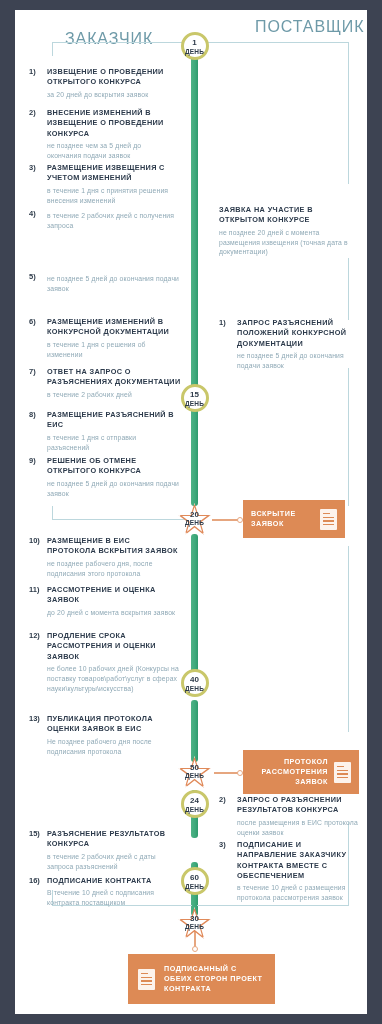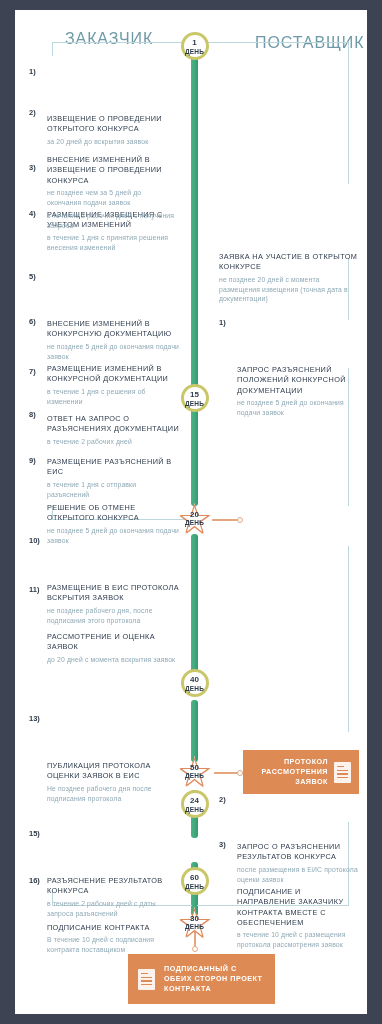--- a/index.html
+++ b/index.html
@@ -20,21 +20,21 @@
   
   .col-head {
     position: absolute;
     font-size: 16px;
     letter-spacing: 0.9px;
     color: #6e9aa8;
     font-weight: normal;
     white-space: nowrap;
   }
   .col-head.left  { left: 50px;  top: 20px; }
-  .col-head.right { left: 240px; top: 24px; }
+  .col-head.right { left: 240px; top: 8px; }
 
   
   .spine {
     position: absolute;
     left: 176px;
     width: 7px;
     background: linear-gradient(to right,#4fb286,#3faa7c 55%,#2f9a6d);
     border-radius: 3px;
   }
 
@@ -90,24 +90,23 @@
 
   
   .step { position: absolute; }
   .step .idx {
     position: absolute; left: 0; top: 0;
     width: 16px; text-align: left;
     font-size: 7.5px; font-weight: bold; color: #2e3b4a;
   }
   .step .body { margin-left: 18px; }
   .step .ttl {
-    font-size: 7.3px; font-weight: normal; color: #2c3a4b;
+    font-size: 7.3px; font-weight: bold; color: #2c3a4b;
     letter-spacing: .35px; line-height: 1.42;
     text-transform: uppercase;
-    margin-top: 47px;
   }
   .step .sub {
     font-size: 6.8px; color: #8fa9b6; line-height: 1.45;
     margin-top: 2px; letter-spacing: .15px;
   }
   .step.noidx .body { margin-left: 0; }
   .step.right .ttl { letter-spacing: .4px; }
 
   
   .callout {
@@ -242,21 +241,20 @@
   <div class="step" style="left:14px; top:199px; width:152px;">
     <span class="idx">4)</span>
     <div class="body">
       <div class="sub">в течение 2 рабочих дней с получения запроса</div>
     </div>
   </div>
 
   <div class="step" style="left:14px; top:262px; width:152px;">
     <span class="idx">5)</span>
     <div class="body">
-      <div class="ttl">ВНЕСЕНИЕ ИЗМЕНЕНИЙ В КОНКУРСНУЮ ДОКУМЕНТАЦИЮ</div>
       <div class="sub">не позднее 5 дней до окончания подачи заявок</div>
     </div>
   </div>
 
   <div class="step" style="left:14px; top:307px; width:152px;">
     <span class="idx">6)</span>
     <div class="body">
       <div class="ttl">РАЗМЕЩЕНИЕ ИЗМЕНЕНИЙ В КОНКУРСНОЙ ДОКУМЕНТАЦИИ</div>
       <div class="sub">в течение 1 дня с решения об изменении</div>
     </div>
@@ -295,20 +293,27 @@
   </div>
 
   <div class="step" style="left:14px; top:575px; width:152px;">
     <span class="idx">11)</span>
     <div class="body">
       <div class="ttl">РАССМОТРЕНИЕ И ОЦЕНКА ЗАЯВОК</div>
       <div class="sub">до 20 дней с момента вскрытия заявок</div>
     </div>
   </div>
 
+  <div class="step" style="left:14px; top:621px; width:152px;">
+    <span class="idx">12)</span>
+    <div class="body">
+      <div class="ttl">ПРОДЛЕНИЕ СРОКА РАССМОТРЕНИЯ И ОЦЕНКИ ЗАЯВОК</div>
+      <div class="sub">не более 10 рабочих дней (Конкурсы на поставку товаров\работ\услуг в сферах науки\культуры\искусства)</div>
+    </div>
+  </div>
 
   <div class="step" style="left:14px; top:704px; width:152px;">
     <span class="idx">13)</span>
     <div class="body">
       <div class="ttl">ПУБЛИКАЦИЯ ПРОТОКОЛА ОЦЕНКИ ЗАЯВОК В ЕИС</div>
       <div class="sub">Не позднее рабочего дня после подписания протокола</div>
     </div>
   </div>
 
 
@@ -354,20 +359,29 @@
   <div class="step right" style="left:204px; top:830px; width:142px;">
     <span class="idx">3)</span>
     <div class="body">
       <div class="ttl">ПОДПИСАНИЕ И НАПРАВЛЕНИЕ ЗАКАЗЧИКУ КОНТРАКТА ВМЕСТЕ С ОБЕСПЕЧЕНИЕМ</div>
       <div class="sub">в течение 10 дней с размещения протокола рассмотрения заявок</div>
     </div>
   </div>
 
   <div class="stub" style="left:197px; top:509px; width:28px; height:1.5px;"></div>
   <div class="stub-dot" style="left:222px; top:507px;"></div>
+  <div class="callout" style="left:228px; top:490px; width:102px; height:38px; padding:0 8px; justify-content:space-between;">
+    <div class="ctext">ВСКРЫТИЕ ЗАЯВОК</div>
+    <div class="doc-icon">
+        <i></i>
+        <i></i>
+        <i></i>
+        <i></i>
+      </div>
+  </div>
 
   <div class="stub" style="left:199px; top:762px; width:26px; height:1.5px;"></div>
   <div class="stub-dot" style="left:222px; top:760px;"></div>
   <div class="callout" style="left:228px; top:740px; width:116px; height:44px; padding:0 8px; justify-content:space-between;">
     <div class="ctext" style="text-align:right; flex:1;">ПРОТОКОЛ РАССМОТРЕНИЯ ЗАЯВОК</div>
     <div class="doc-icon" style="margin-left:6px;">
         <i></i>
         <i></i>
         <i></i>
         <i></i>

